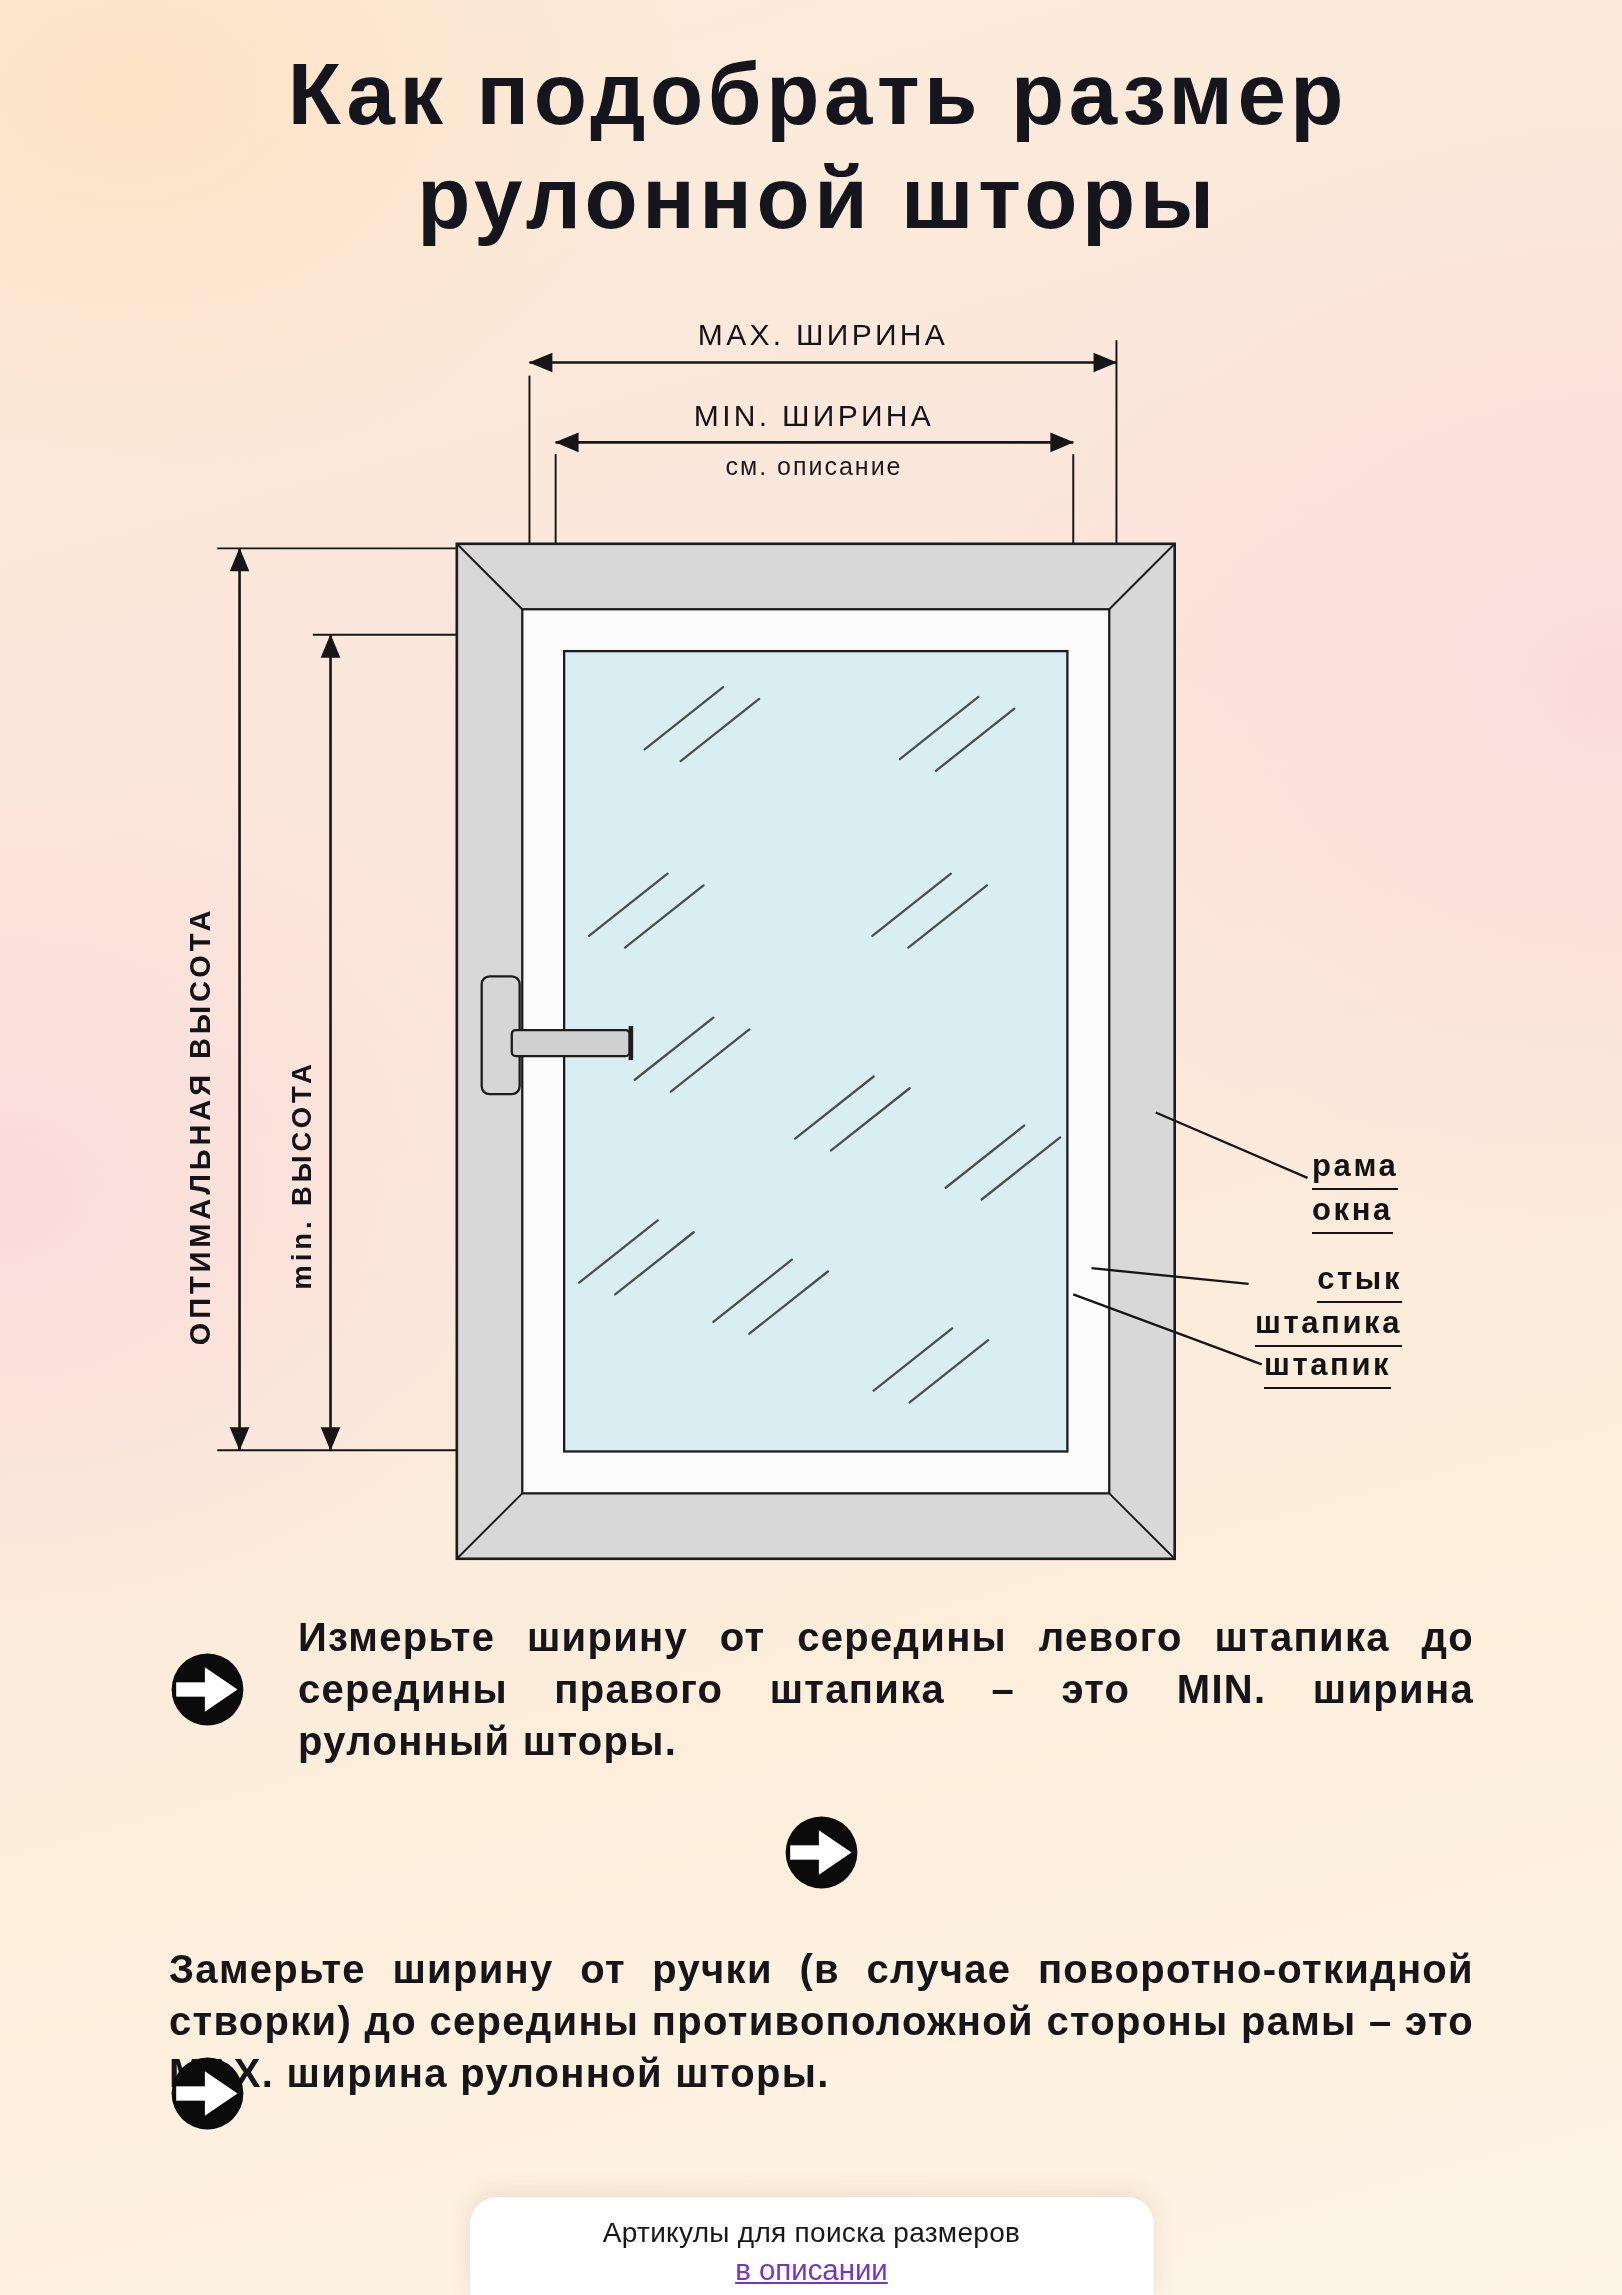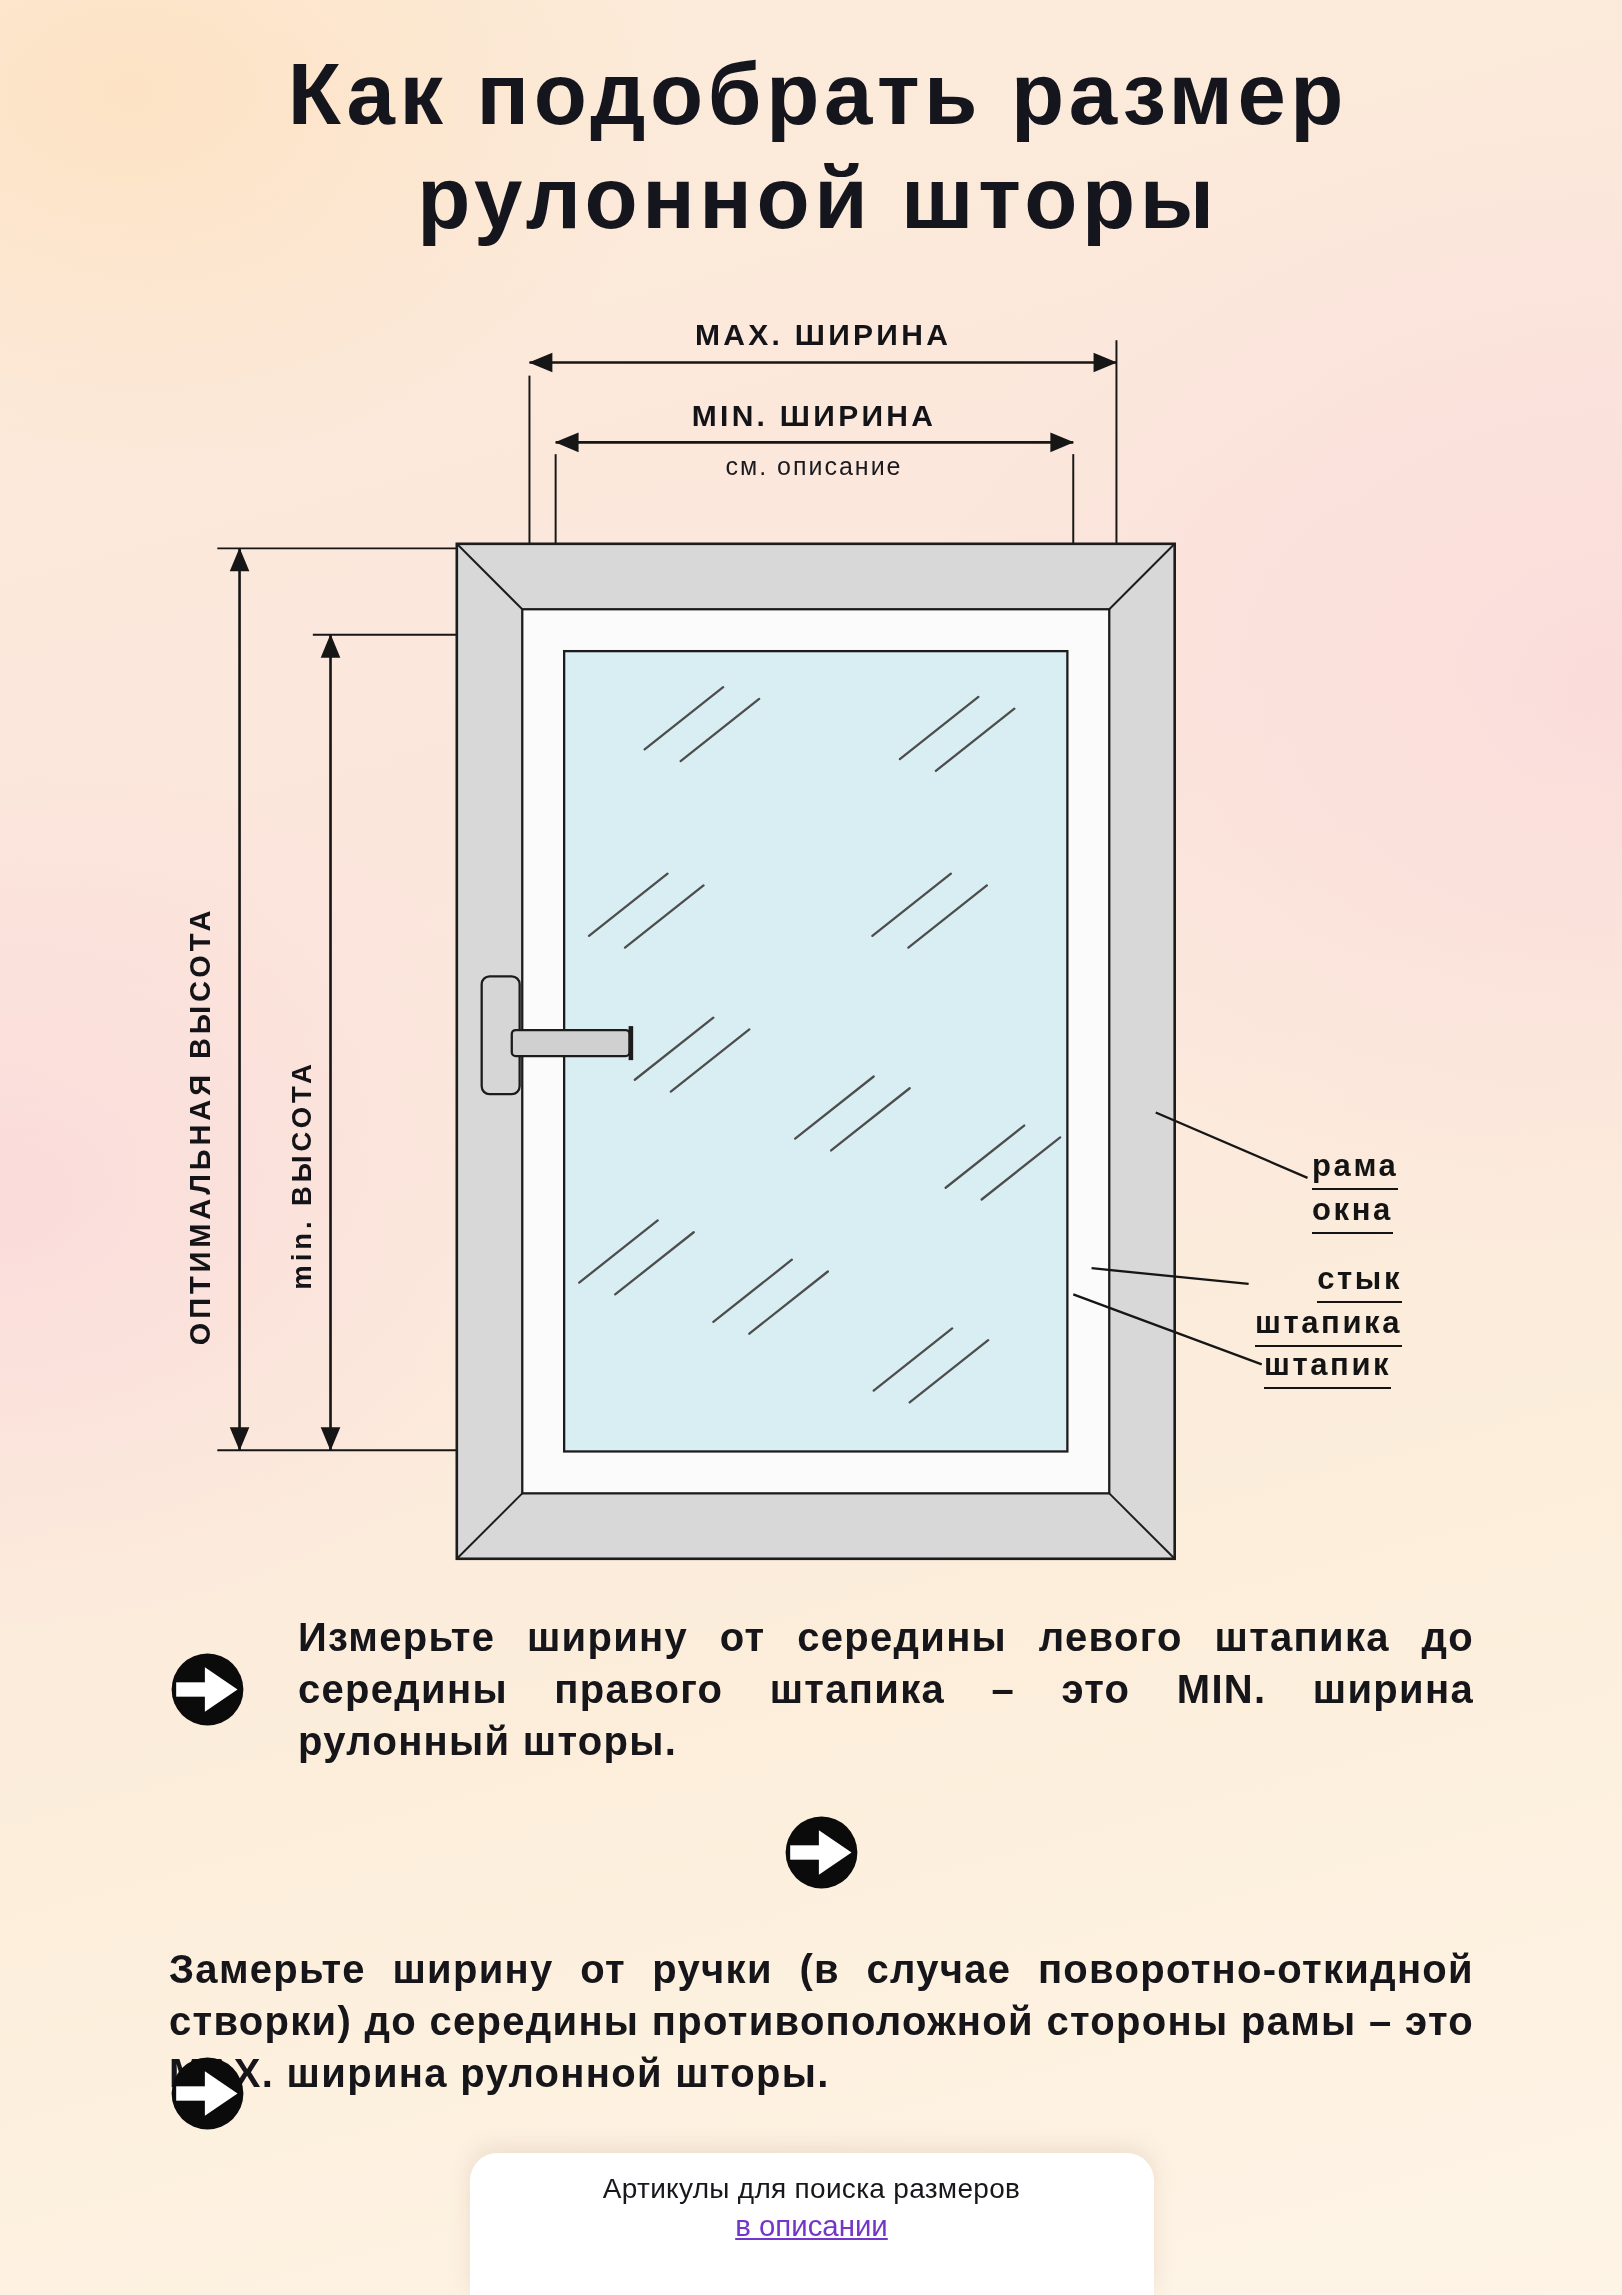--- a/index.html
+++ b/index.html
@@ -17,21 +17,21 @@
   }
   .title{
     position:absolute;top:42px;left:13px;right:0;
     text-align:center;
     font-size:87px;font-weight:800;letter-spacing:4.6px;
     line-height:1.2;color:#15151d;
   }
 
   .dim-label{
     position:absolute;transform:translateX(-50%);
-    font-weight:700;font-size:30px;letter-spacing:3.3px;color:#141418;white-space:nowrap;text-align:right;
+    font-weight:400;font-size:30px;letter-spacing:3.3px;color:#141418;white-space:nowrap;text-align:right;
   }
   .dim-note{
     position:absolute;transform:translateX(-50%);
     font-weight:400;font-size:25px;letter-spacing:2px;color:#1a1a1f;white-space:nowrap;
   }
   .v-label{
     position:absolute;transform:translate(-50%,-50%) rotate(180deg);
     writing-mode:vertical-rl;
     font-weight:700;font-size:29px;letter-spacing:3.9px;color:#141418;white-space:nowrap;
   }
@@ -48,21 +48,21 @@
   }
   .step-icon{flex:0 0 77px;height:77px;}
   .step-text{
     flex:1;
     font-size:40px;font-weight:700;letter-spacing:1.3px;line-height:1.3;
     color:#15151a;text-align:justify;
   }
 
   .footer-card{
     position:absolute;left:50%;transform:translateX(-50%);bottom:0;
-    width:684px;height:142px;background:#ffffff;
+    width:684px;height:98px;background:#ffffff;
     border-radius:27.5px 27.5px 0 0;
     box-shadow:0 -5.2px 22px rgba(120,80,60,.12);
     text-align:center;
   }
   .footer-caption{margin-top:19.6px;font-size:28px;font-weight:400;color:#17171c;letter-spacing:0.3px;}
   .footer-link{display:inline-block;margin-top:4px;font-size:29.4px;font-weight:400;color:#7436c8;text-decoration:underline;cursor:pointer;}
 </style>
 </head>
 <body>
 

